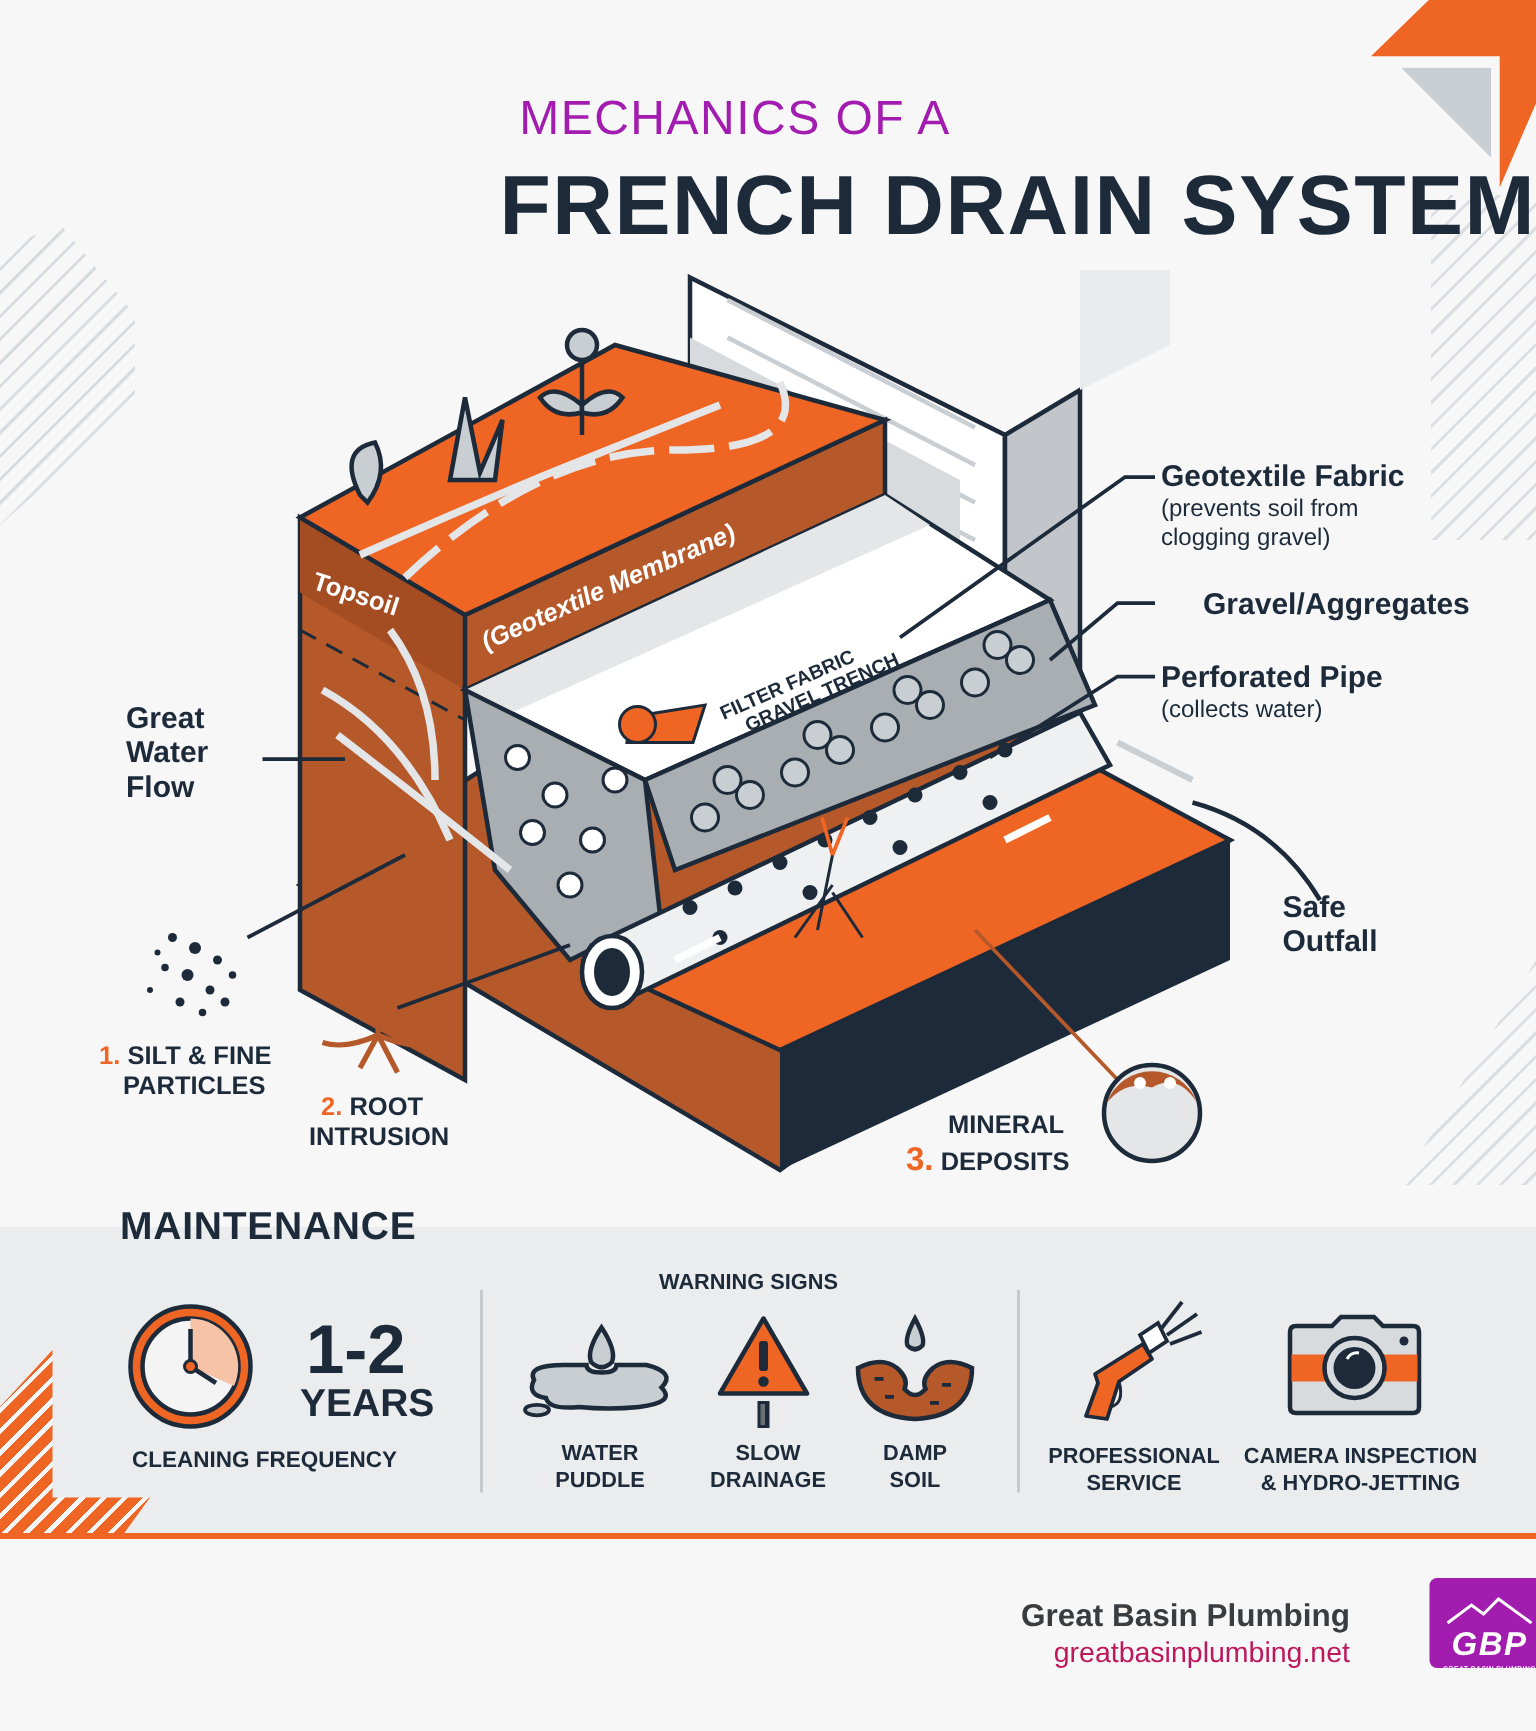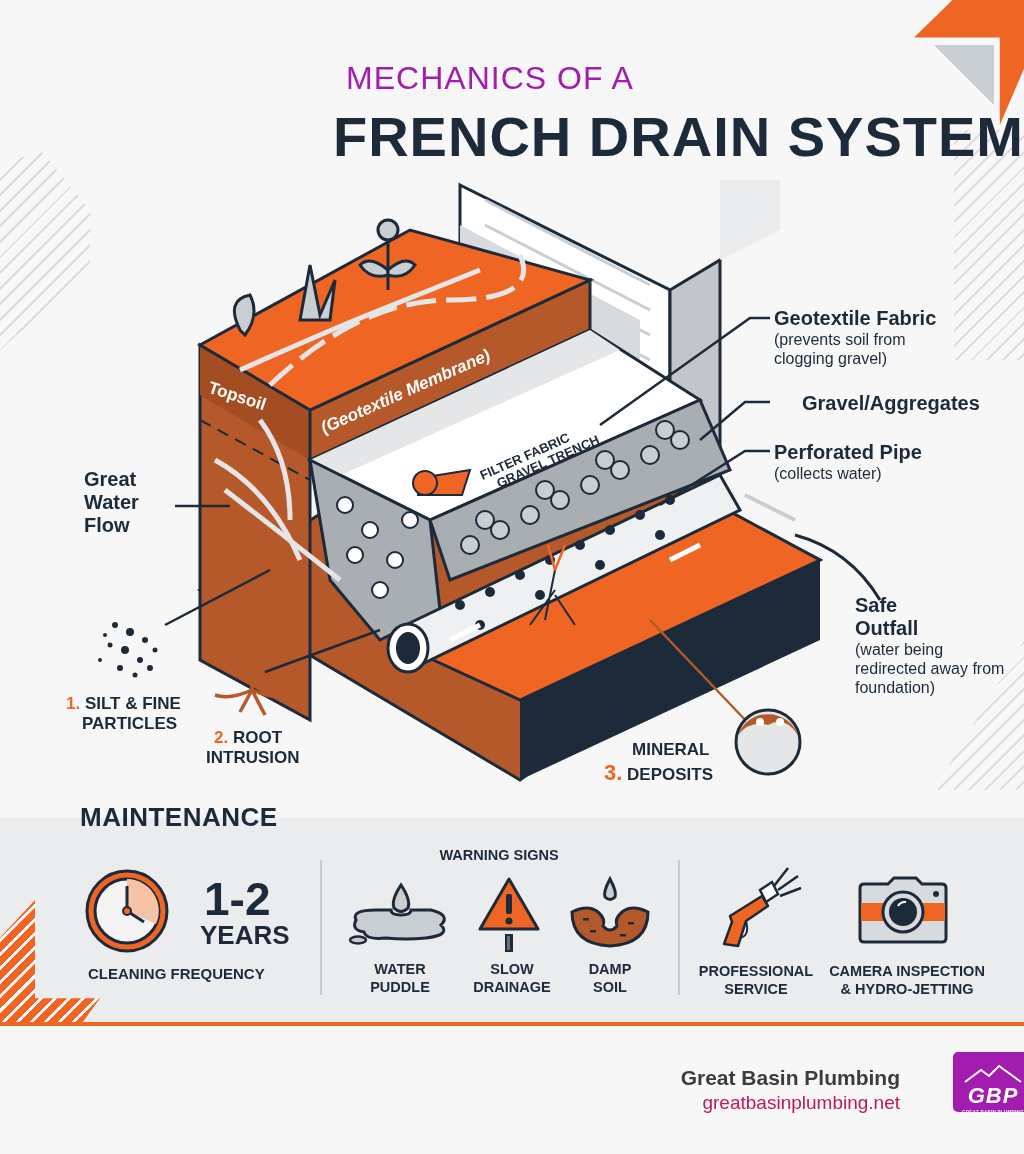--- a/index.html
+++ b/index.html
@@ -220,21 +220,20 @@
 <div class="abs" style="left:774px;top:392px;width:240px;margin-left:28px;">
   <div class="callout-title">Gravel/Aggregates</div>
 </div>
 <div class="abs" style="left:774px;top:441px;width:240px;">
   <div class="callout-title">Perforated Pipe</div>
   <div class="callout-sub">(collects water)</div>
 </div>
 <div class="abs" style="left:855px;top:594px;width:160px;">
   <div class="callout-title">Safe</div>
   <div class="callout-title">Outfall</div>
-  <div class="callout-sub">(water being redirected away from foundation)</div>
 </div>
 
 <div class="abs" style="left:84px;top:468px;">
   <div class="callout-title">Great</div>
   <div class="callout-title">Water</div>
   <div class="callout-title">Flow</div>
 </div>
 
 <div class="abs issue" style="left:66px;top:694px;">
   <div><span class="num">1.</span> <span>SILT &amp; FINE</span></div>

